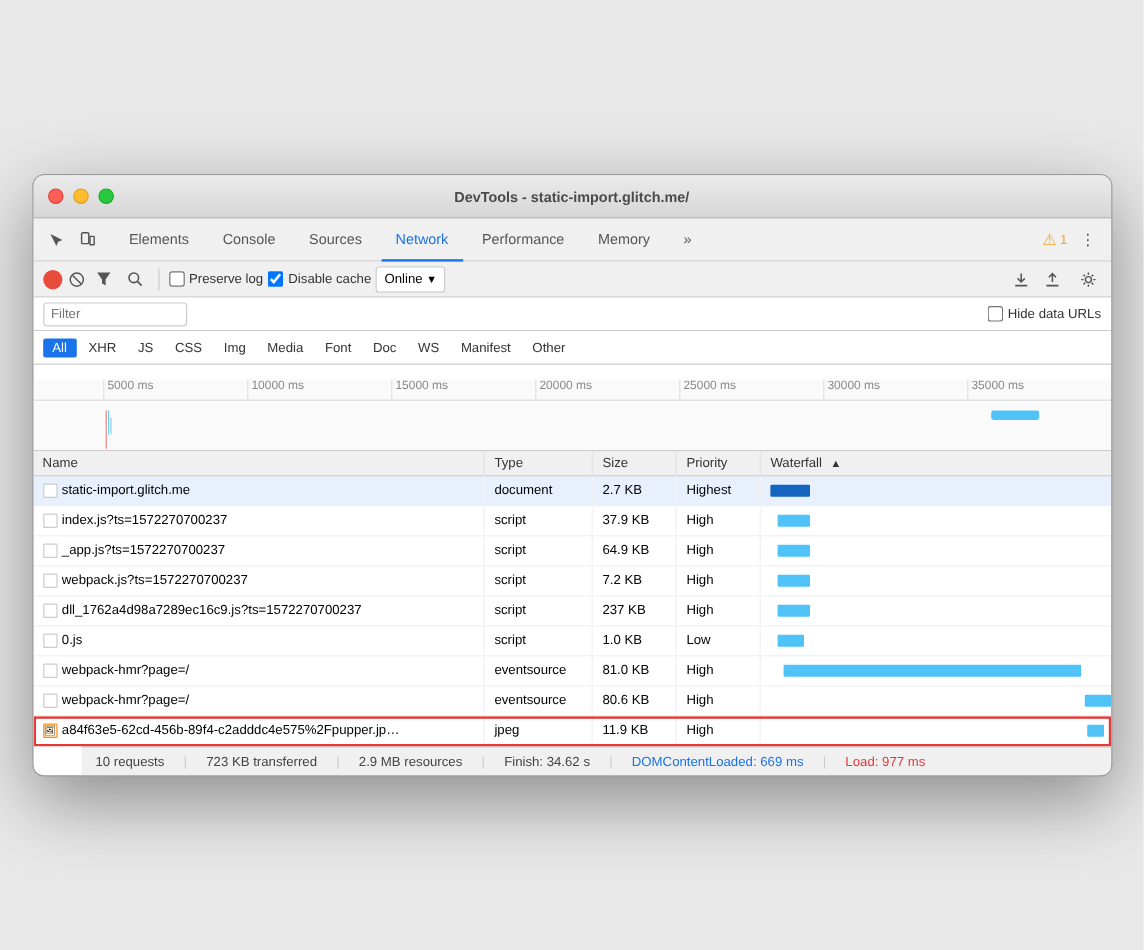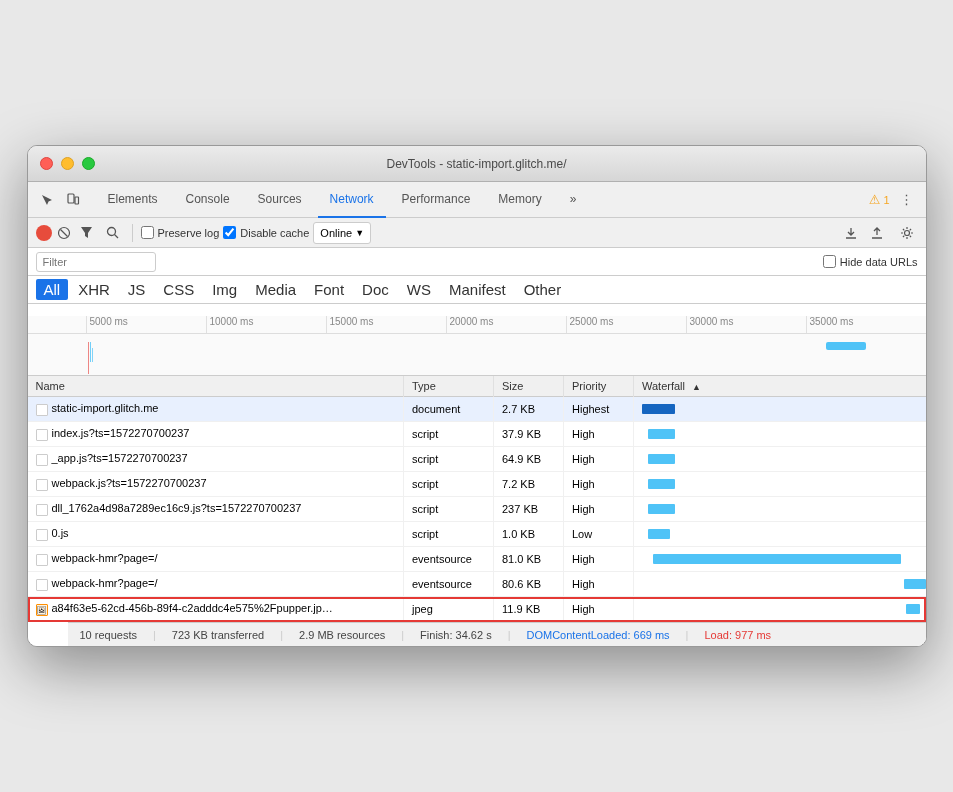--- a/index.html
+++ b/index.html
@@ -42,21 +42,21 @@
     }
     .traffic-light.close { background: #ff5f57; border: 1px solid #e0443e; }
     .traffic-light.minimize { background: #ffbd2e; border: 1px solid #dea123; }
     .traffic-light.maximize { background: #28c940; border: 1px solid #1aab29; }
     .title-bar-title {
       position: absolute;
       left: 50%;
       transform: translateX(-50%);
       font-size: 12px;
       color: #4a4a4a;
-      font-weight: 400;
+      font-weight: 700;
     }
     .devtools-body {
       background: #ffffff;
     }
     
     .top-tabs {
       display: flex;
       align-items: center;
       background: #f0f0f0;
       border-bottom: 1px solid #ccc;
@@ -198,21 +198,21 @@
       display: flex;
       align-items: center;
       background: white;
       border-bottom: 1px solid #ccc;
       height: 28px;
       padding: 0 8px;
       gap: 2px;
     }
     .type-btn {
       padding: 2px 8px;
-      font-size: 15px;
+      font-size: 11px;
       border-radius: 2px;
       cursor: pointer;
       border: none;
       background: transparent;
       color: #333;
     }
     .type-btn.active {
       background: #1a73e8;
       color: white;
     }

